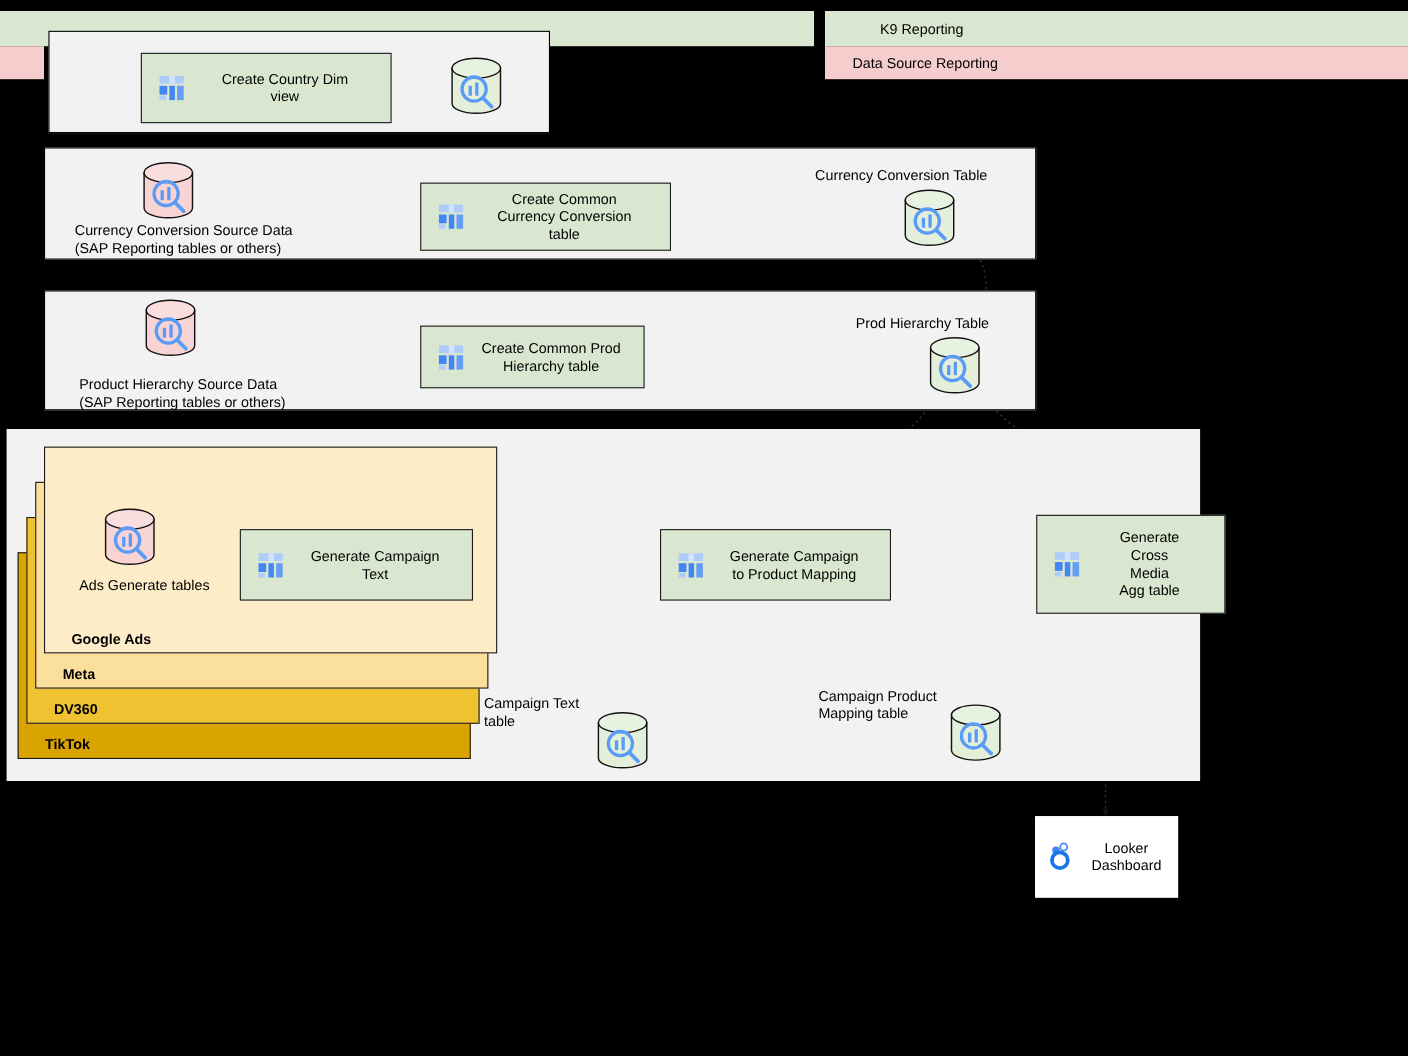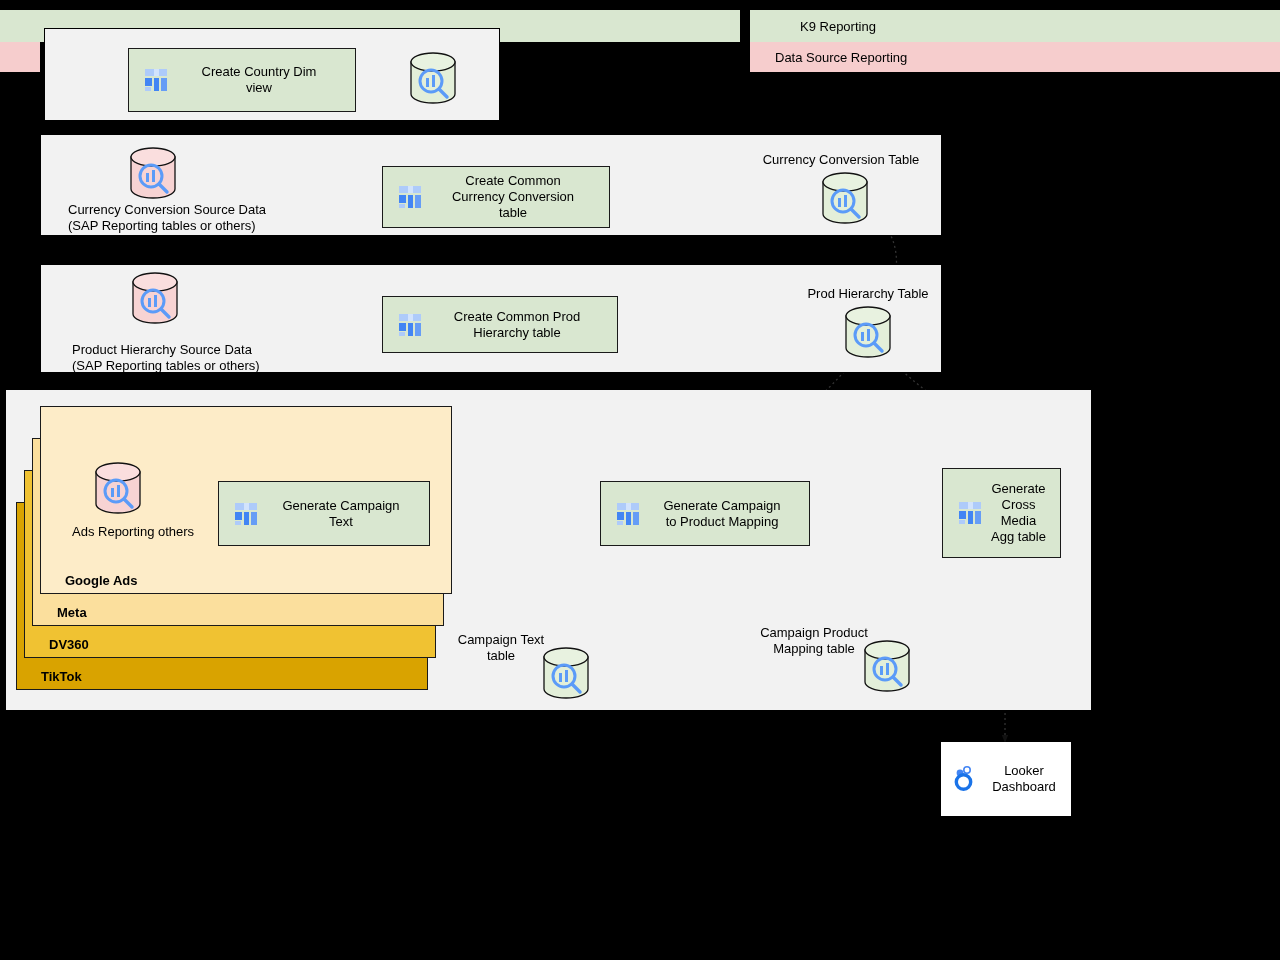--- a/index.html
+++ b/index.html
@@ -8,21 +8,21 @@
   .band{position:absolute;font-size:13px;line-height:1;display:flex;align-items:center;}
   .band-green{background:#d9e7d0;}
   .band-pink{background:#f6cdcd;}
   .panel{position:absolute;background:#f2f2f2;border:1px solid #000;box-sizing:border-box;}
   .panel-noborder{position:absolute;background:#f2f2f2;box-sizing:border-box;}
   .proc{position:absolute;background:#d9e7d0;border:1px solid #1a1a1a;box-sizing:border-box;
         display:flex;align-items:center;}
   .proc .label{flex:1;text-align:center;font-size:13px;line-height:16px;padding-right:6px;}
   .bqicon{width:26px;height:26px;margin-left:14px;flex:0 0 26px;}
   .cyl{position:absolute;}
-  .cap{position:absolute;font-size:13px;line-height:16px;text-align:center;}
+  .cap{position:absolute;font-size:13px;line-height:16px;}
   .capl{position:absolute;font-size:13px;line-height:16px;text-align:left;margin-left:20px;}
   .card{position:absolute;border:1px solid #1a1a1a;box-sizing:border-box;}
   .card .name{position:absolute;left:24px;bottom:5px;font-weight:bold;font-size:13px;}
   .looker{position:absolute;background:#fff;border:1px solid #fff;display:flex;
           align-items:center;box-sizing:border-box;}
   .looker .label{flex:1;text-align:center;font-size:13px;line-height:16px;}
   svg.edges{position:absolute;left:0;top:0;width:1280px;height:960px;pointer-events:none;}
 </style>
 </head>
 <body>
@@ -172,21 +172,21 @@
     <line x1="33" y1="39" x2="41" y2="47" stroke="#5b9bf8" stroke-width="3.4" stroke-linecap="round"></line>
     <rect x="20" y="28" width="3" height="9" fill="#5b9bf8"></rect>
     <rect x="26" y="25" width="3" height="12" fill="#5b9bf8"></rect>
   </svg>
 </div>
 <div class="capl" style="left:52px;top:342px;width:300px;">
   <span>Product Hierarchy Source Data</span><br>
   <span>(SAP Reporting tables or others)</span>
 </div>
 
-<div class="proc" style="left:382px;top:296px;width:236px;height:57px;">
+<div class="proc" style="left:382px;top:296px;width:204px;height:57px;">
   <span class="bqicon">
     <svg viewBox="0 0 26 26" width="26" height="26">
       <rect x="2" y="2" width="22" height="7" fill="#aecbfa"></rect>
       <rect x="2" y="11" width="7" height="8" fill="#4285f4"></rect>
       <rect x="11" y="11" width="5" height="13" fill="#4285f4"></rect>
       <rect x="18" y="11" width="6" height="13" fill="#669df6"></rect>
       <rect x="2" y="20" width="6" height="4" fill="#aecbfa"></rect>
       <rect x="11" y="2" width="5" height="7" fill="#d2e3fc"></rect>
     </svg>
   </span>
@@ -226,21 +226,21 @@
 <div class="cyl" style="left:91px;top:460px;">
   <svg width="54" height="56" viewBox="0 0 54 56">
     <path d="M5,12 L5,44 A22,9 0 0 0 49,44 L49,12 Z" fill="#f7d3d3" stroke="#111" stroke-width="1.3"></path>
     <ellipse cx="27" cy="12" rx="22" ry="9" fill="#fadede" stroke="#111" stroke-width="1.3"></ellipse>
     <circle cx="25" cy="31" r="11" fill="none" stroke="#5b9bf8" stroke-width="3"></circle>
     <line x1="33" y1="39" x2="41" y2="47" stroke="#5b9bf8" stroke-width="3.4" stroke-linecap="round"></line>
     <rect x="20" y="28" width="3" height="9" fill="#5b9bf8"></rect>
     <rect x="26" y="25" width="3" height="12" fill="#5b9bf8"></rect>
   </svg>
 </div>
-<div class="capl" style="left:52px;top:524px;width:200px;">Ads Reporting others</div>
+<div class="capl" style="left:52px;top:524px;width:200px;">Ads Generate tables</div>
 
 <div class="proc" style="left:218px;top:481px;width:212px;height:65px;">
   <span class="bqicon">
     <svg viewBox="0 0 26 26" width="26" height="26">
       <rect x="2" y="2" width="22" height="7" fill="#aecbfa"></rect>
       <rect x="2" y="11" width="7" height="8" fill="#4285f4"></rect>
       <rect x="11" y="11" width="5" height="13" fill="#4285f4"></rect>
       <rect x="18" y="11" width="6" height="13" fill="#669df6"></rect>
       <rect x="2" y="20" width="6" height="4" fill="#aecbfa"></rect>
       <rect x="11" y="2" width="5" height="7" fill="#d2e3fc"></rect>
@@ -262,21 +262,21 @@
       <rect x="2" y="20" width="6" height="4" fill="#aecbfa"></rect>
       <rect x="11" y="2" width="5" height="7" fill="#d2e3fc"></rect>
     </svg>
   </span>
   <span class="label">
     <span>Generate Campaign</span><br>
     <span>to Product Mapping</span>
   </span>
 </div>
 
-<div class="proc" style="left:942px;top:468px;width:119px;height:90px;">
+<div class="proc" style="left:942px;top:468px;width:172px;height:90px;">
   <span class="bqicon">
     <svg viewBox="0 0 26 26" width="26" height="26">
       <rect x="2" y="2" width="22" height="7" fill="#aecbfa"></rect>
       <rect x="2" y="11" width="7" height="8" fill="#4285f4"></rect>
       <rect x="11" y="11" width="5" height="13" fill="#4285f4"></rect>
       <rect x="18" y="11" width="6" height="13" fill="#669df6"></rect>
       <rect x="2" y="20" width="6" height="4" fill="#aecbfa"></rect>
       <rect x="11" y="2" width="5" height="7" fill="#d2e3fc"></rect>
     </svg>
   </span>

